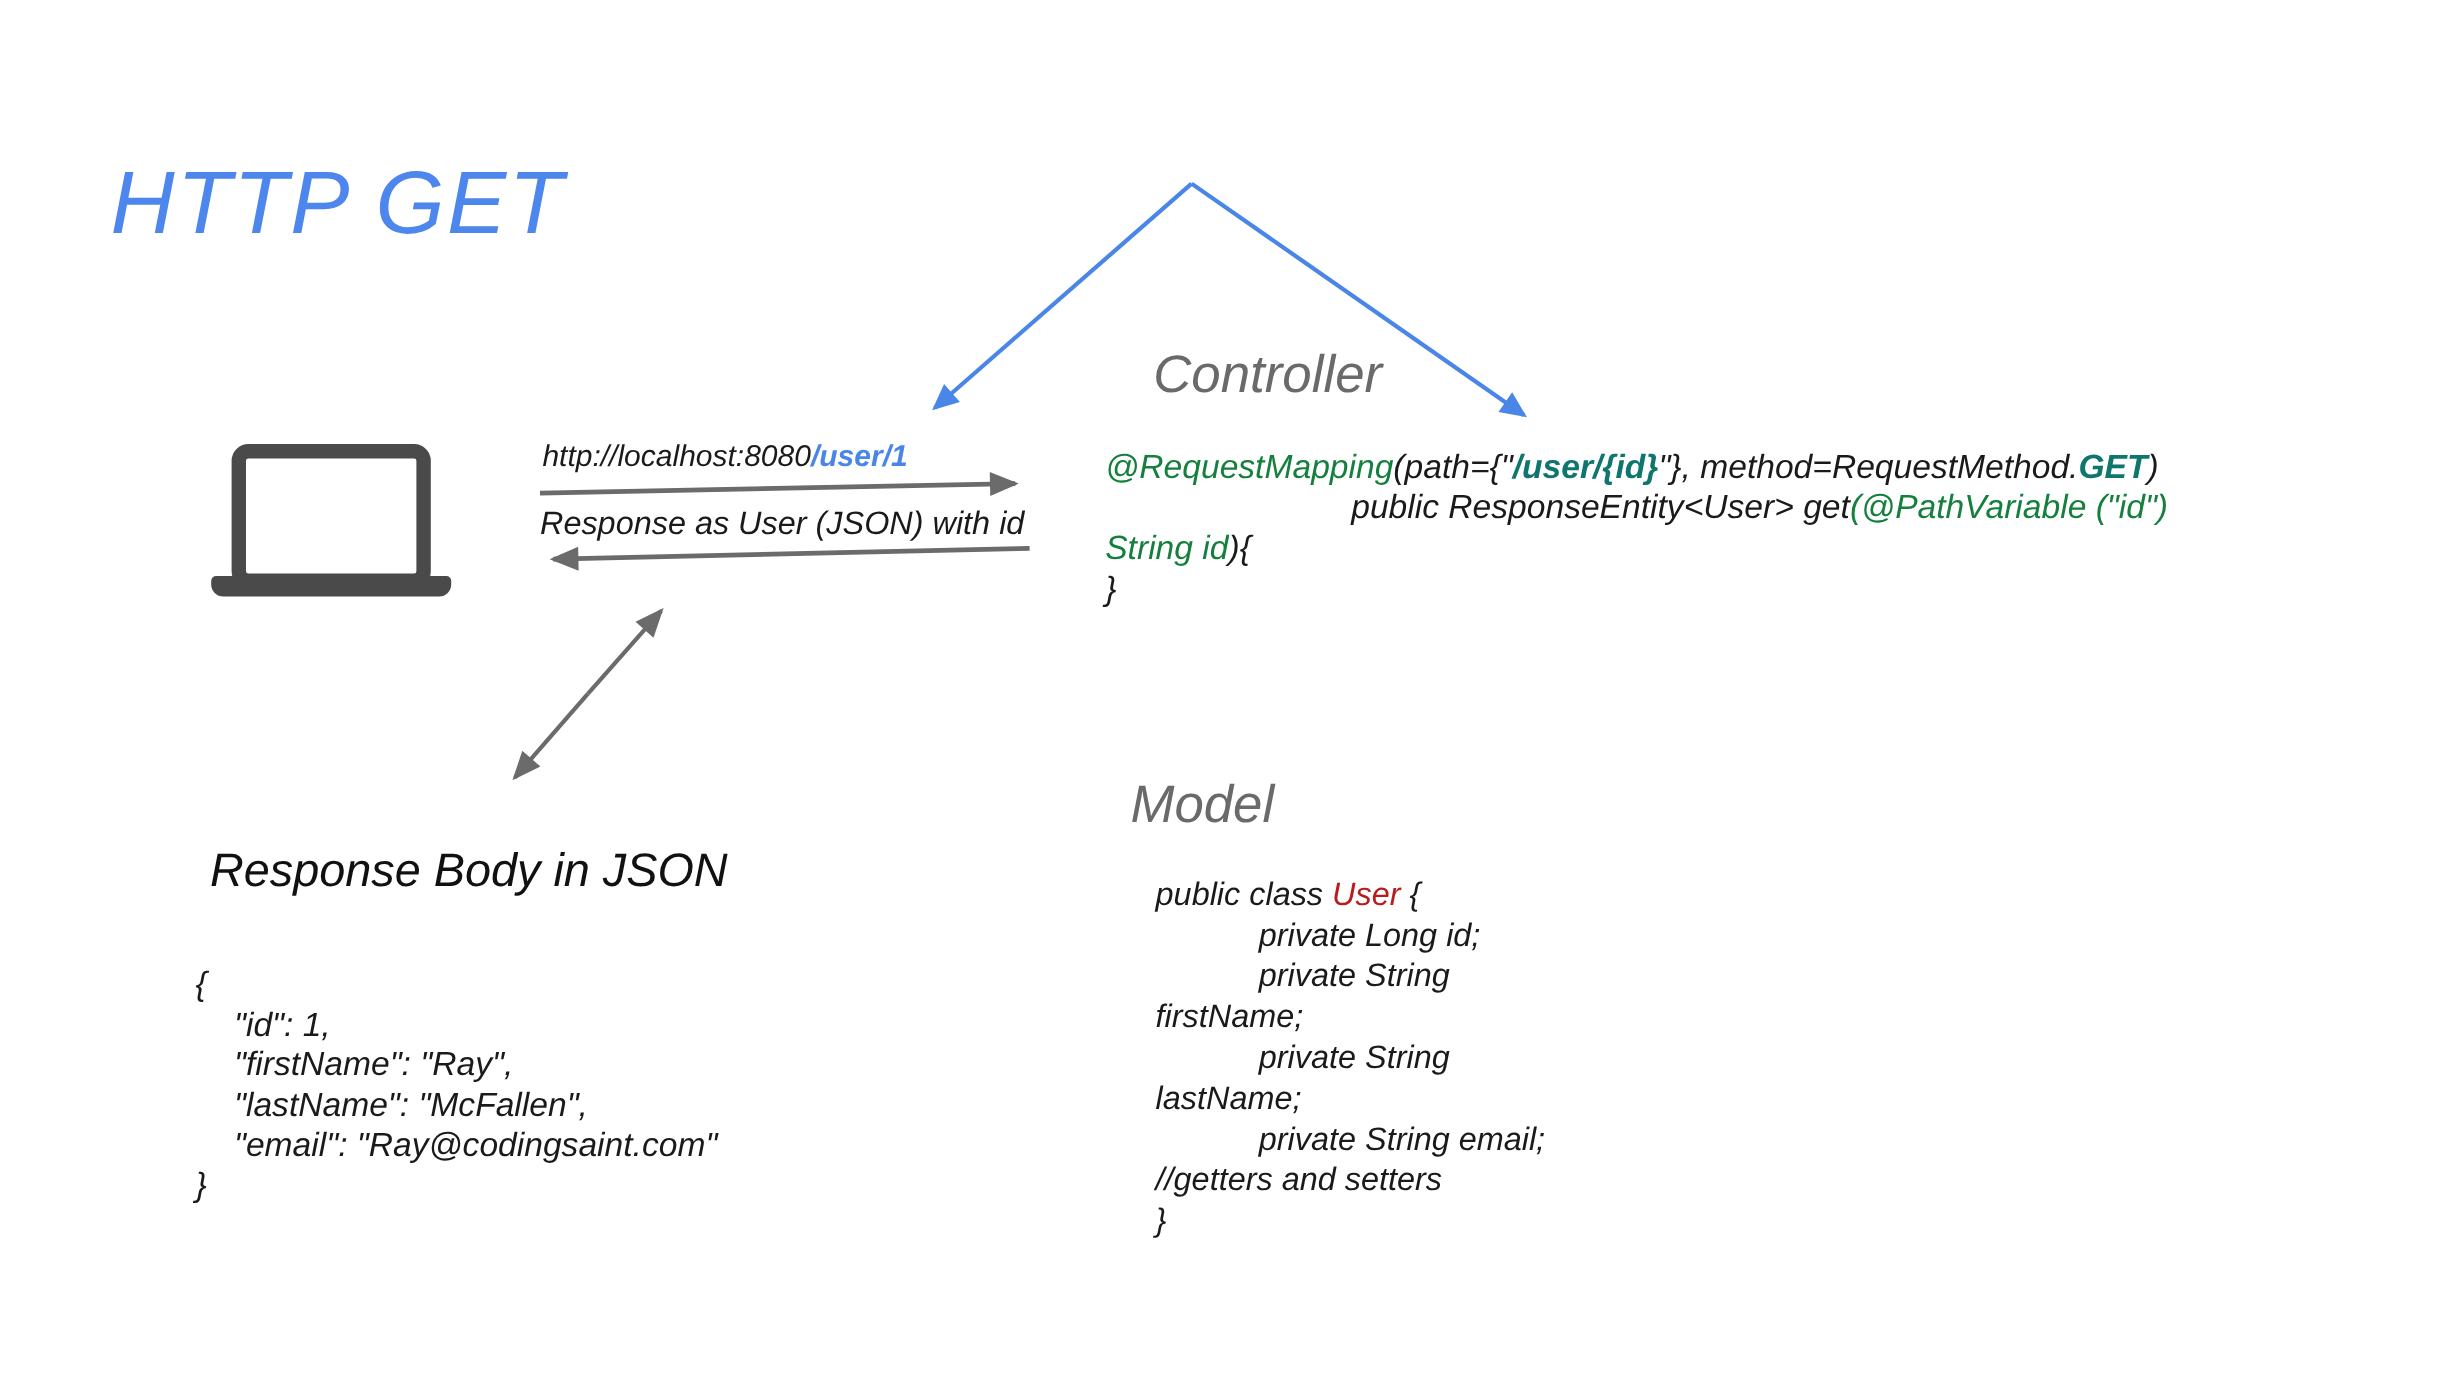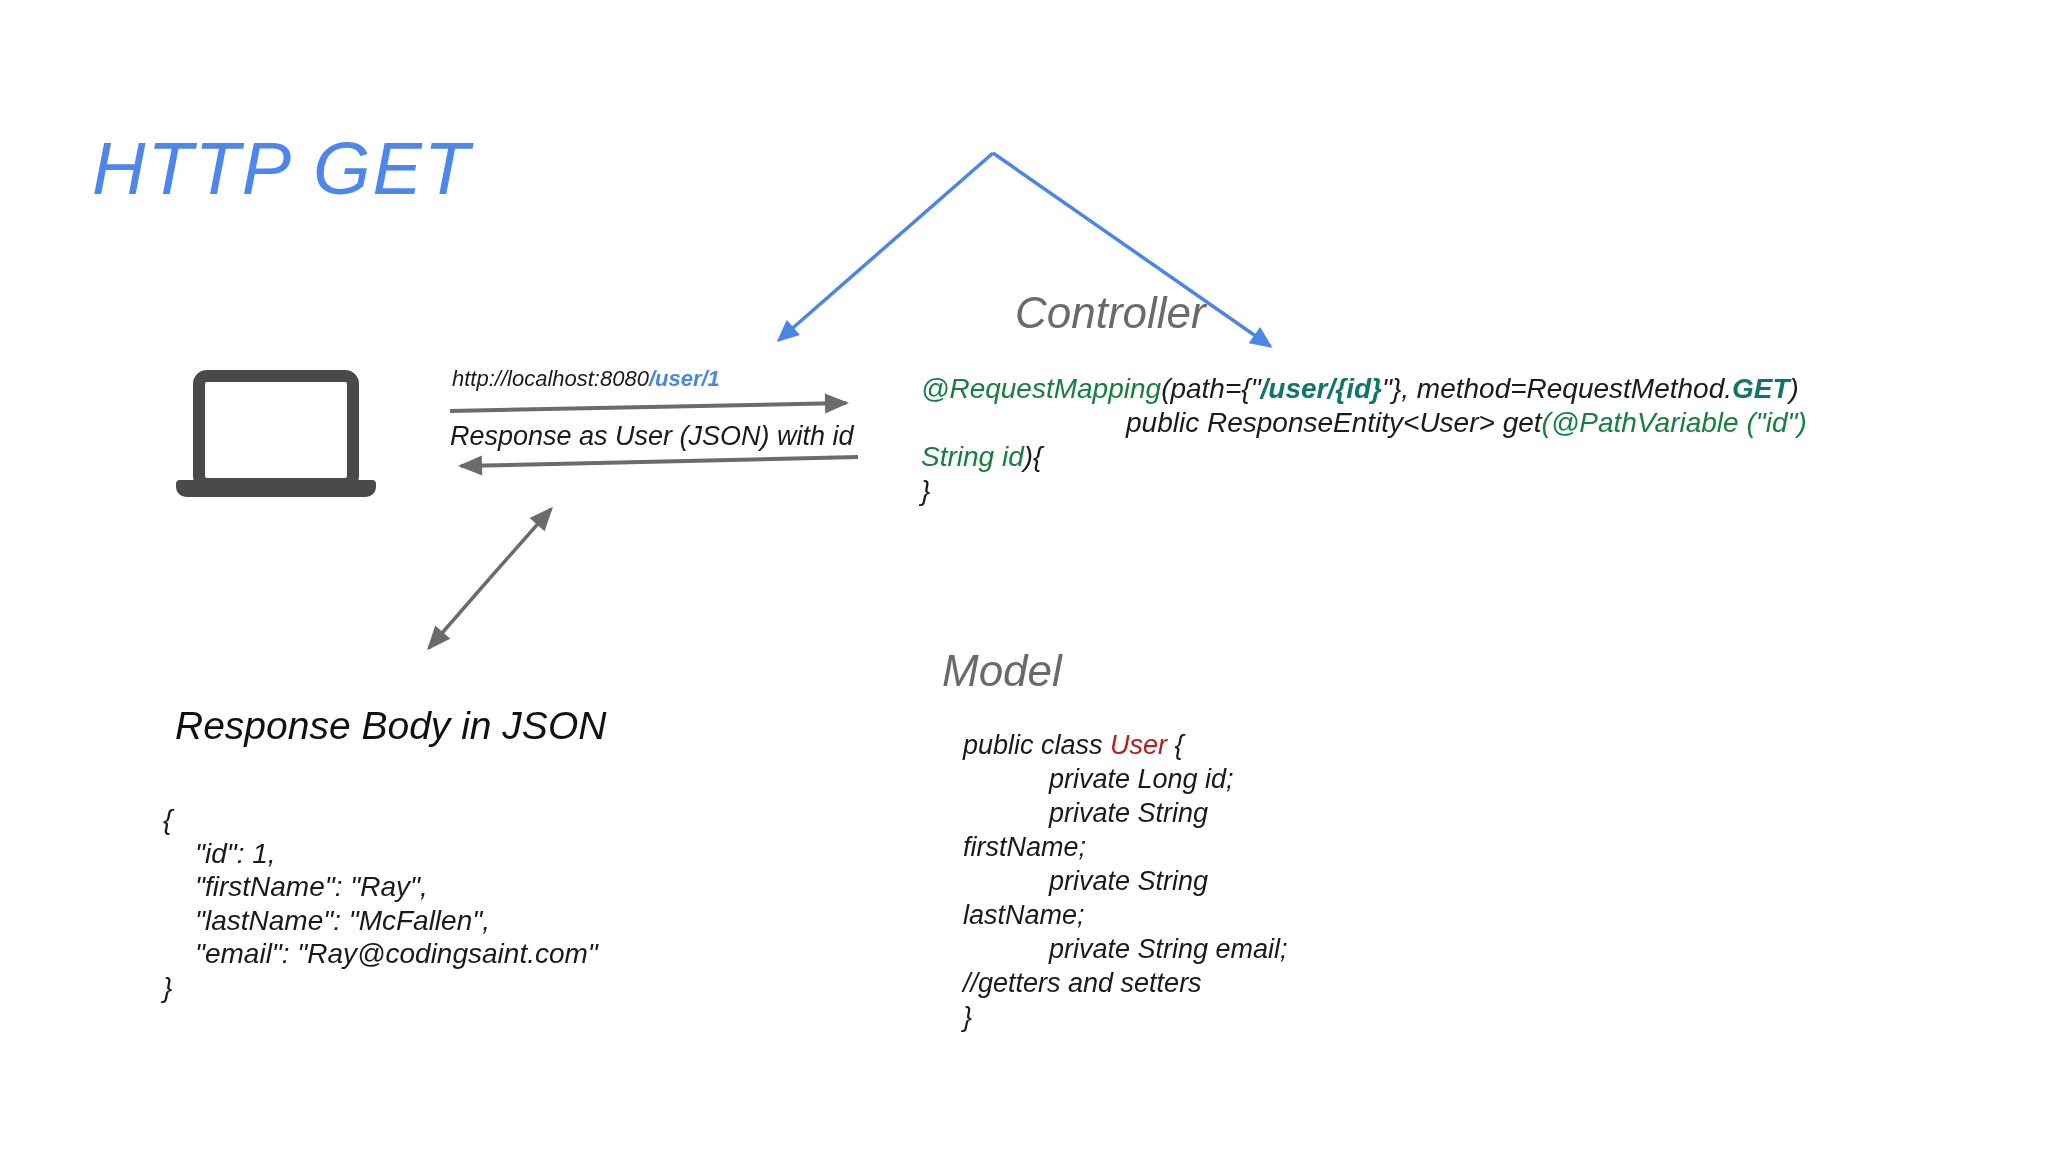--- a/index.html
+++ b/index.html
@@ -54,38 +54,38 @@
     left: 0; top: 0;
     width: 2048px;
     height: 1152px;
     pointer-events: none;
   }
 
   
   .request-label {
     left: 452px;
     top: 366px;
-    font-size: 22px;
+    font-size: 25px;
     white-space: nowrap;
   }
   .request-label .path { color: #4a86e8; font-weight: bold; }
   .response-label {
     left: 450px;
     top: 421px;
     font-size: 27px;
     white-space: nowrap;
   }
 
   
   .heading-gray {
     color: #6a6a6a;
     font-size: 44px;
     white-space: nowrap;
   }
-  .controller-heading { left: 1015px; top: 288px; }
+  .controller-heading { left: 961px; top: 288px; }
   .model-heading { left: 942px; top: 646px; }
 
   
   .controller-code {
     left: 921px;
     top: 372px;
     font-size: 28px;
     line-height: 34px;
     white-space: nowrap;
   }

